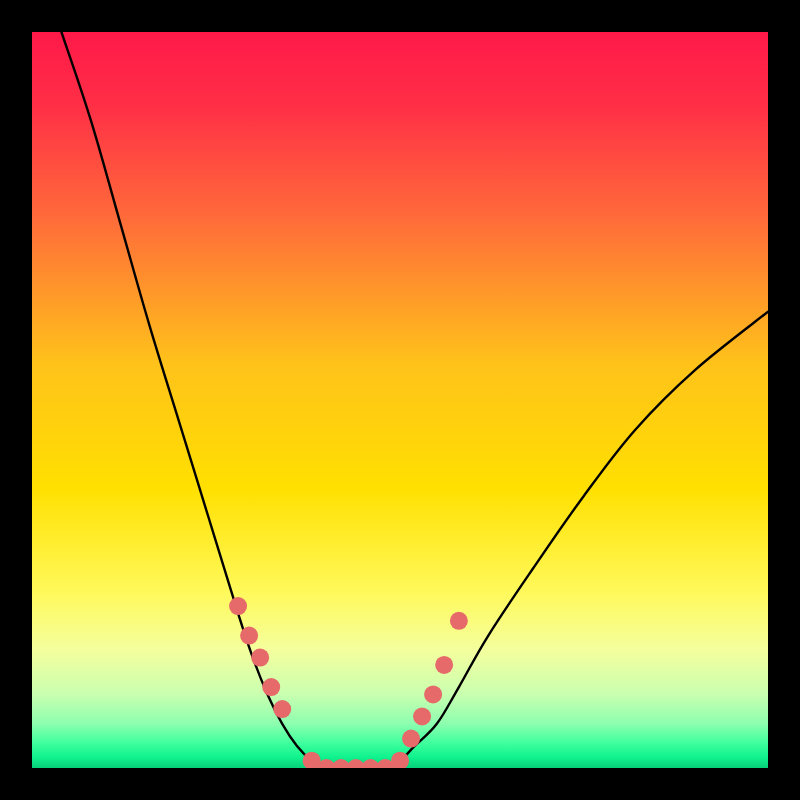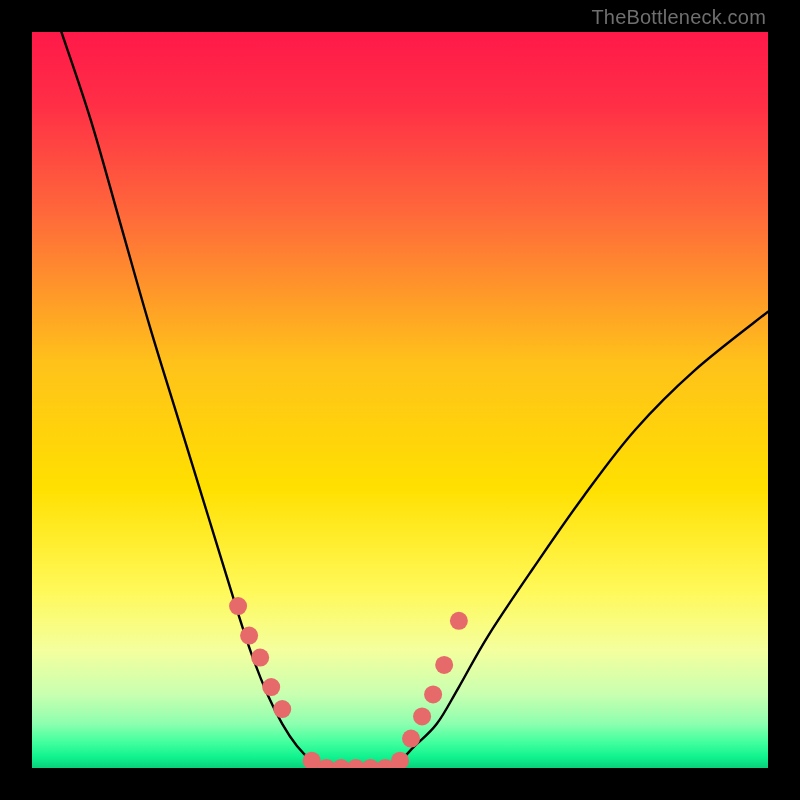--- a/index.html
+++ b/index.html
@@ -40,21 +40,20 @@
   }
   svg.curves {
     position: absolute;
     inset: 0;
   }
 </style>
 </head>
 <body>
 
 <div class="frame">
-  <div class="watermark">TheBottleneck.com</div>
   <div class="plot">
     <svg class="gradient" width="736" height="736" viewBox="0 0 736 736" preserveAspectRatio="none">
       <defs>
         <linearGradient id="bg" x1="0" y1="0" x2="0" y2="1">
             <stop offset="0%" stop-color="#ff1949"></stop>
             <stop offset="10%" stop-color="#ff2f46"></stop>
             <stop offset="25%" stop-color="#ff6a3a"></stop>
             <stop offset="45%" stop-color="#ffc21a"></stop>
             <stop offset="62%" stop-color="#ffe000"></stop>
             <stop offset="76%" stop-color="#fff95a"></stop>

